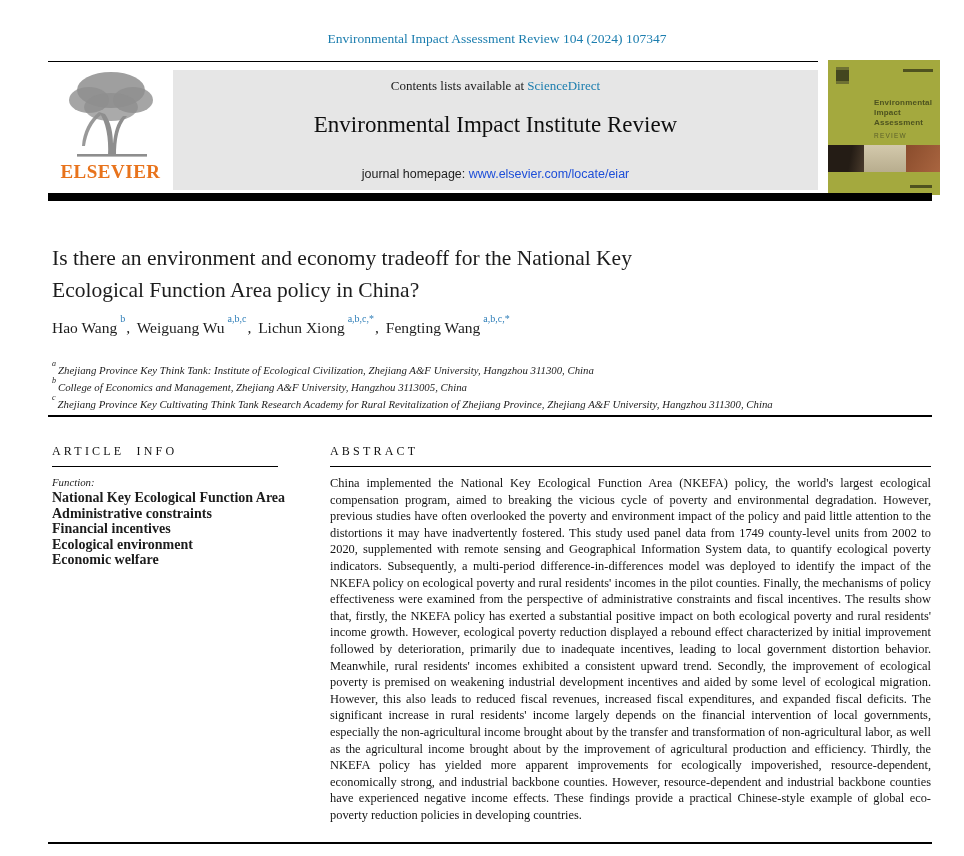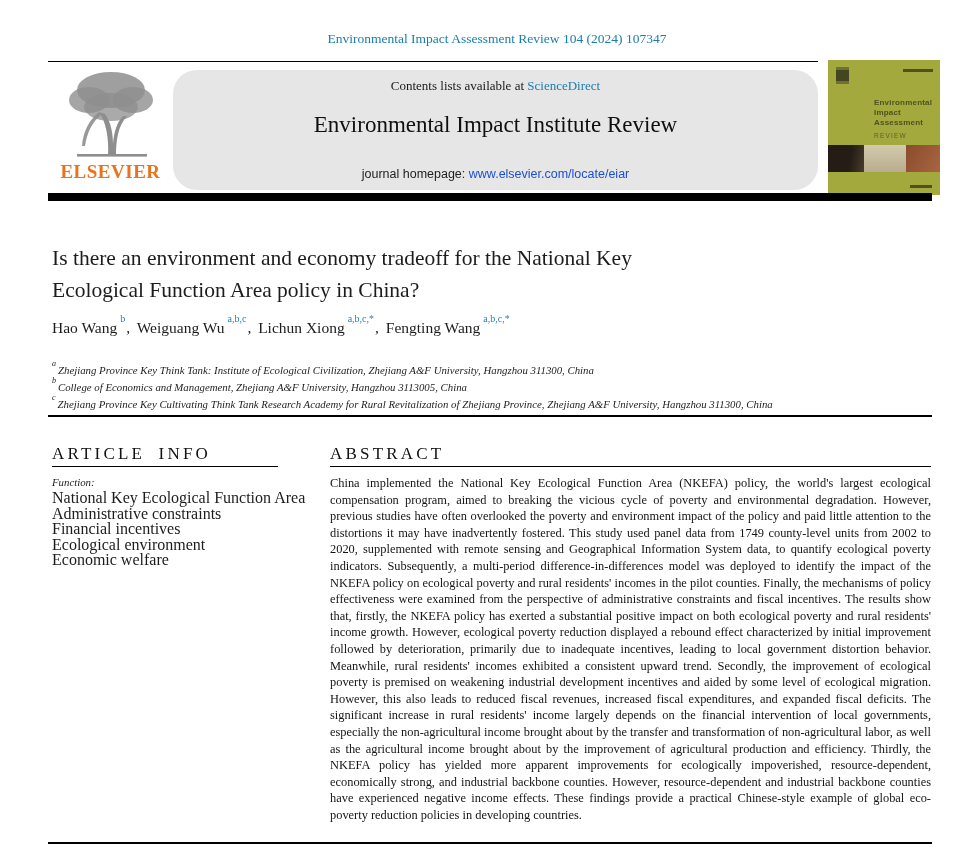--- a/index.html
+++ b/index.html
@@ -12,21 +12,21 @@
 
   .rule{position:absolute;background:#000;}
   .rule-top{left:48px;top:61px;width:770px;height:1.4px;}
   .rule-mid{left:48px;top:415px;width:884px;height:1.6px;}
   .rule-bottom{left:48px;top:842px;width:884px;height:1.6px;}
 
   .logo-box{position:absolute;left:48px;top:64px;width:125px;height:126px;background:#fff;text-align:center;}
   .elsevier-word{font-family:"Liberation Serif",serif;font-size:19px;font-weight:600;
                  color:#e8731c;letter-spacing:.5px;margin-top:-3px;}
 
-  .band{position:absolute;left:173px;top:70px;width:645px;height:120px;background:#e6e6e6;text-align:center;border-radius:24px;}
+  .band{position:absolute;left:173px;top:70px;width:645px;height:120px;background:#e6e6e6;text-align:center;}
   .contents-line{position:absolute;top:8px;left:0;width:100%;font-size:13px;color:#1a1a1a;}
   .sd-link{color:#1b7dae;}
   .jtitle{position:absolute;top:42px;left:0;width:100%;font-size:23px;color:#0f0f0f;}
   .homepage{position:absolute;top:97px;left:0;width:100%;
             font-family:"Liberation Sans",sans-serif;font-size:12.5px;color:#222;}
   .hp-link{color:#1d4ed8;}
 
   .cover{position:absolute;left:828px;top:60px;width:112px;height:135px;background:#a4a93e;overflow:hidden;}
   .cover-logo{position:absolute;left:8px;top:7px;width:13px;height:17px;background:#43461f;
               box-shadow:inset 0 3px 0 #6e7133, inset 0 -3px 0 #6e7133;}
@@ -46,28 +46,28 @@
          font-size:21.5px;line-height:31.5px;color:#1c1c1c;}
   .title-line{display:block;}
 
   .authors{position:absolute;left:52px;top:318px;font-size:15.5px;color:#1c1c1c;}
   .author-sup{color:#2e7eb8;font-size:10px;position:relative;top:-5px;margin:0 1px 0 3px;}
   .author-sep{margin-right:3px;}
 
   .affs{position:absolute;left:52px;top:360px;font-style:italic;font-size:10.8px;line-height:14.2px;color:#1c1c1c;}
   .aff-sup{font-size:8px;position:relative;top:-3px;margin-right:2px;}
 
-  .sec-heading{position:absolute;top:444px;font-size:17px;letter-spacing:3.2px;word-spacing:6px;color:#111;}
+  .sec-heading{position:absolute;top:444px;font-size:12px;letter-spacing:3.2px;word-spacing:6px;color:#111;}
   .heading-left{left:52px;}
   .heading-right{left:330px;}
   .hrule-left{position:absolute;left:52px;top:466px;width:226px;height:1.3px;background:#000;}
   .hrule-right{position:absolute;left:330px;top:466px;width:601px;height:1.3px;background:#000;}
 
   .kw-label{position:absolute;left:52px;top:476px;font-style:italic;font-size:10.8px;}
-  .kw-list{position:absolute;left:52px;top:490px;font-size:16px;line-height:15.6px;list-style:none;margin:0;padding:0;}
+  .kw-list{position:absolute;left:52px;top:490px;font-size:14px;line-height:15.6px;list-style:none;margin:0;padding:0;font-weight:bold;}
 
   .abstract{position:absolute;left:330px;top:475px;width:601px;font-size:12.4px;line-height:16.6px;
             text-align:justify;color:#141414;}
 </style>
 </head>
 <body>
 
 <div id="page">
 
   <div class="citation">Environmental Impact Assessment Review 104 (2024) 107347</div>

